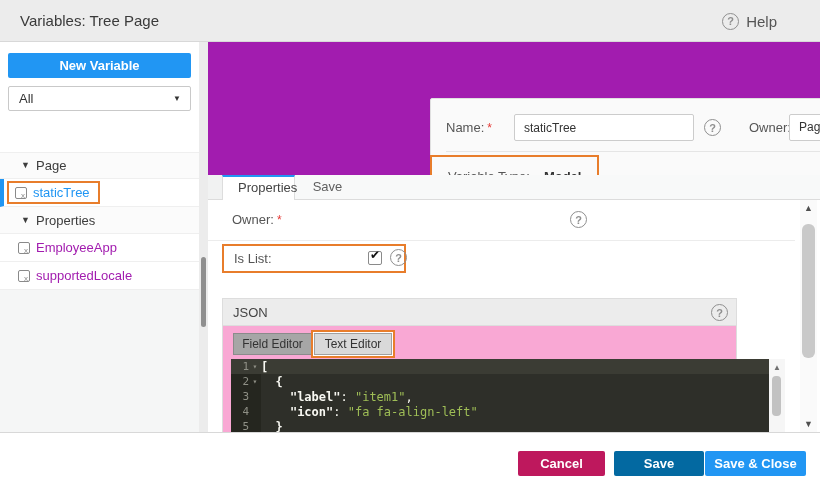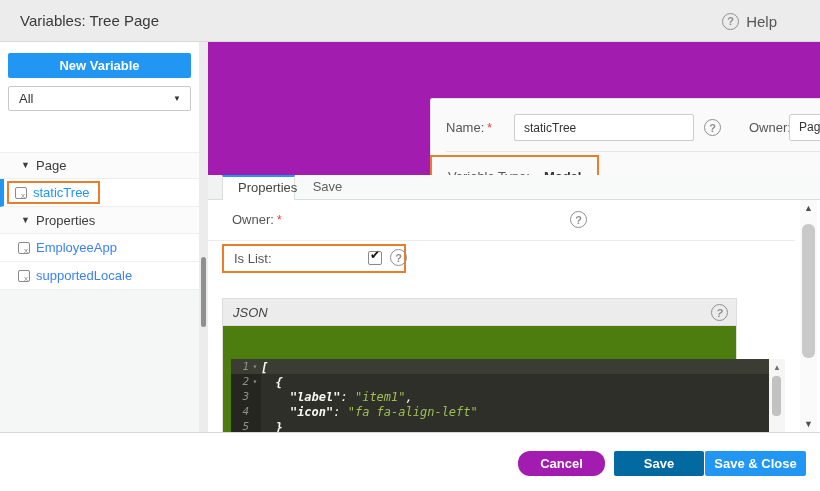--- a/index.html
+++ b/index.html
@@ -25,21 +25,21 @@
   .tree { position:absolute; left:0; top:110px; width:199px; }
   .trow { position:relative; width:199px; border-bottom:1px solid #efefef; background:#fff; cursor:pointer; display:flex; align-items:center; }
   .trow.group { height:27px; background:#fbfbfb; }
   .trow.group:first-child { border-top:1px solid #efefef; }
   .trow.item { height:28px; }
   .tri { position:absolute; left:21px; font-size:9px; color:#3d3d3d; line-height:1; }
   .group .tlabel { margin-left:36px; font-size:13px; color:#3c3c3c; }
   .var-ic { display:inline-block; width:12px; height:12px; border:1px solid #8a8a8a; border-radius:2px; position:relative; flex:0 0 auto; }
   .var-ic i { position:absolute; right:1px; bottom:-2px; font-style:normal; font-size:8px; color:#8a8a8a; line-height:1; }
   .item .var-ic { margin-left:18px; }
-  .item .tlabel { margin-left:6px; font-size:13px; color:#3b82f6; }
+  .item .tlabel { margin-left:6px; font-size:13px; color:#a21caf; }
   .trow.selected { border-left:4px solid #2196f3; }
   .trow.selected .hl-box { display:flex; align-items:center; border:2px solid #e87d2b; margin-left:3px; padding:2px 8px 2px 6px; }
   .trow.selected .var-ic { margin-left:0; }
   .trow.selected .tlabel { color:#2196f3; }
   .sb-filler { position:absolute; left:0; top:248px; width:199px; height:142px; background:#f5f6f6; }
 
   .sb-scroll { position:absolute; left:199px; top:42px; width:9px; height:390px; background:#ececec; }
   .sb-thumb { position:absolute; left:2px; top:215px; width:5px; height:70px; background:#8f8f8f; border-radius:3px; cursor:pointer; }
 
   
@@ -70,21 +70,21 @@
   .sel-type .chev { position:absolute; right:10px; top:0; line-height:22px; font-size:13px; color:#999; }
   .q-type { position:absolute; left:362px; top:11px; cursor:pointer; }
   .cdivider { position:absolute; left:0; top:40px; width:587px; height:1px; background:#ececec; }
   .islist-box { position:absolute; left:14px; top:44px; width:184px; height:29px; border:2px solid #e87d2b; }
   .islist-box .flabel { position:absolute; left:10px; top:0; line-height:25px; }
   .chk { position:absolute; left:144px; top:5px; width:14px; height:14px; background:#fff; border:1px solid #8a8a8a; border-radius:2px; cursor:pointer; }
   .chk span { position:absolute; left:1px; top:-4px; font-size:12px; color:#111; }
   .q-islist { position:absolute; left:166px; top:3px; cursor:pointer; }
 
   
-  .jsonpanel { position:absolute; left:14px; top:98px; width:515px; height:134px; border:1px solid #ddd; border-bottom:none; background:#4d7c0f;font-style:italic; }
+  .jsonpanel { position:absolute; left:14px; top:98px; width:515px; height:134px; border:1px solid #ddd; border-bottom:none; background:#f9a8d4; }
   .json-hd { position:relative; height:27px; background:#ececec; border-bottom:1px solid #ddd; }
   .json-hd .jtitle { position:absolute; left:10px; line-height:27px; font-size:13px; color:#444; }
   .q-json { position:absolute; right:8px; top:5px; cursor:pointer; }
   .toggles { position:absolute; left:10px; top:31px; display:flex; align-items:center; }
   .tg { display:inline-block; width:78px; height:22px; font-size:12px; text-align:center; line-height:20px; color:#333; cursor:pointer; }
   .tg.field { background:#a6a6a6; border:1px solid #8b8b8b; border-right:none; }
   .tg-wrap { border:2px solid #e87d2b; padding:1px; background:#fff; }
   .tg.text { background:#d9d9d9; border:1px solid #a0a0a0; }
 
   
@@ -106,21 +106,21 @@
 
   
   .main-scroll { position:absolute; left:800px; top:200px; width:17px; height:232px; background:#fafafa; }
   .ms-up { position:absolute; left:0; top:3px; width:17px; text-align:center; font-size:9px; color:#4f4f4f; cursor:pointer; }
   .ms-down { position:absolute; left:0; bottom:3px; width:17px; text-align:center; font-size:9px; color:#4f4f4f; cursor:pointer; }
   .ms-thumb { position:absolute; left:2px; top:24px; width:13px; height:134px; background:#c9c9c9; border-radius:6px; cursor:pointer; }
 
   
   .footer { position:absolute; left:0; top:432px; width:820px; height:59px; background:#fff; border-top:1px solid #d8d8d8; }
   .fbtn { position:absolute; top:18px; height:25px; border:none; border-radius:2px; color:#fff; font-size:13px; font-weight:bold; font-family:"Liberation Sans", sans-serif; cursor:pointer; }
-  .btn-cancel { right:215px; width:87px; background:#a21caf;border-radius:12px; }
+  .btn-cancel { right:215px; width:87px; background:#be185d; }
   .btn-save { right:116px; width:90px; background:#0369a1; }
   .btn-saveclose { right:14px; width:101px; background:#2196f3; }
 </style>
 </head>
 <body>
 
 <div class="hdr">
   <div class="hdr-title">Variables: Tree Page</div>
   <div class="hdr-help">
     <span class="qicon">?</span>
@@ -220,20 +220,26 @@
         <span>✔</span>
       </span>
     <span class="qicon q-islist">?</span>
   </div>
 
   <div class="jsonpanel">
     <div class="json-hd">
       <span class="jtitle">JSON</span>
       <span class="qicon q-json">?</span>
     </div>
+    <div class="toggles">
+      <span class="tg field">Field Editor</span>
+      <span class="tg-wrap">
+        <span class="tg text">Text Editor</span>
+      </span>
+    </div>
 
     <div class="editor">
       <div class="ed-code">
         <div class="ed-gutter-bg"></div>
         <div class="ed-line active" style="position:relative;">
           <span class="ed-num">1</span>
           <span class="ed-fold">▾</span>
           <span class="ed-text"><span class="tok-p"></span><span class="tok-b">[</span></span>
         </div>
         <div class="ed-line" style="position:relative;">

